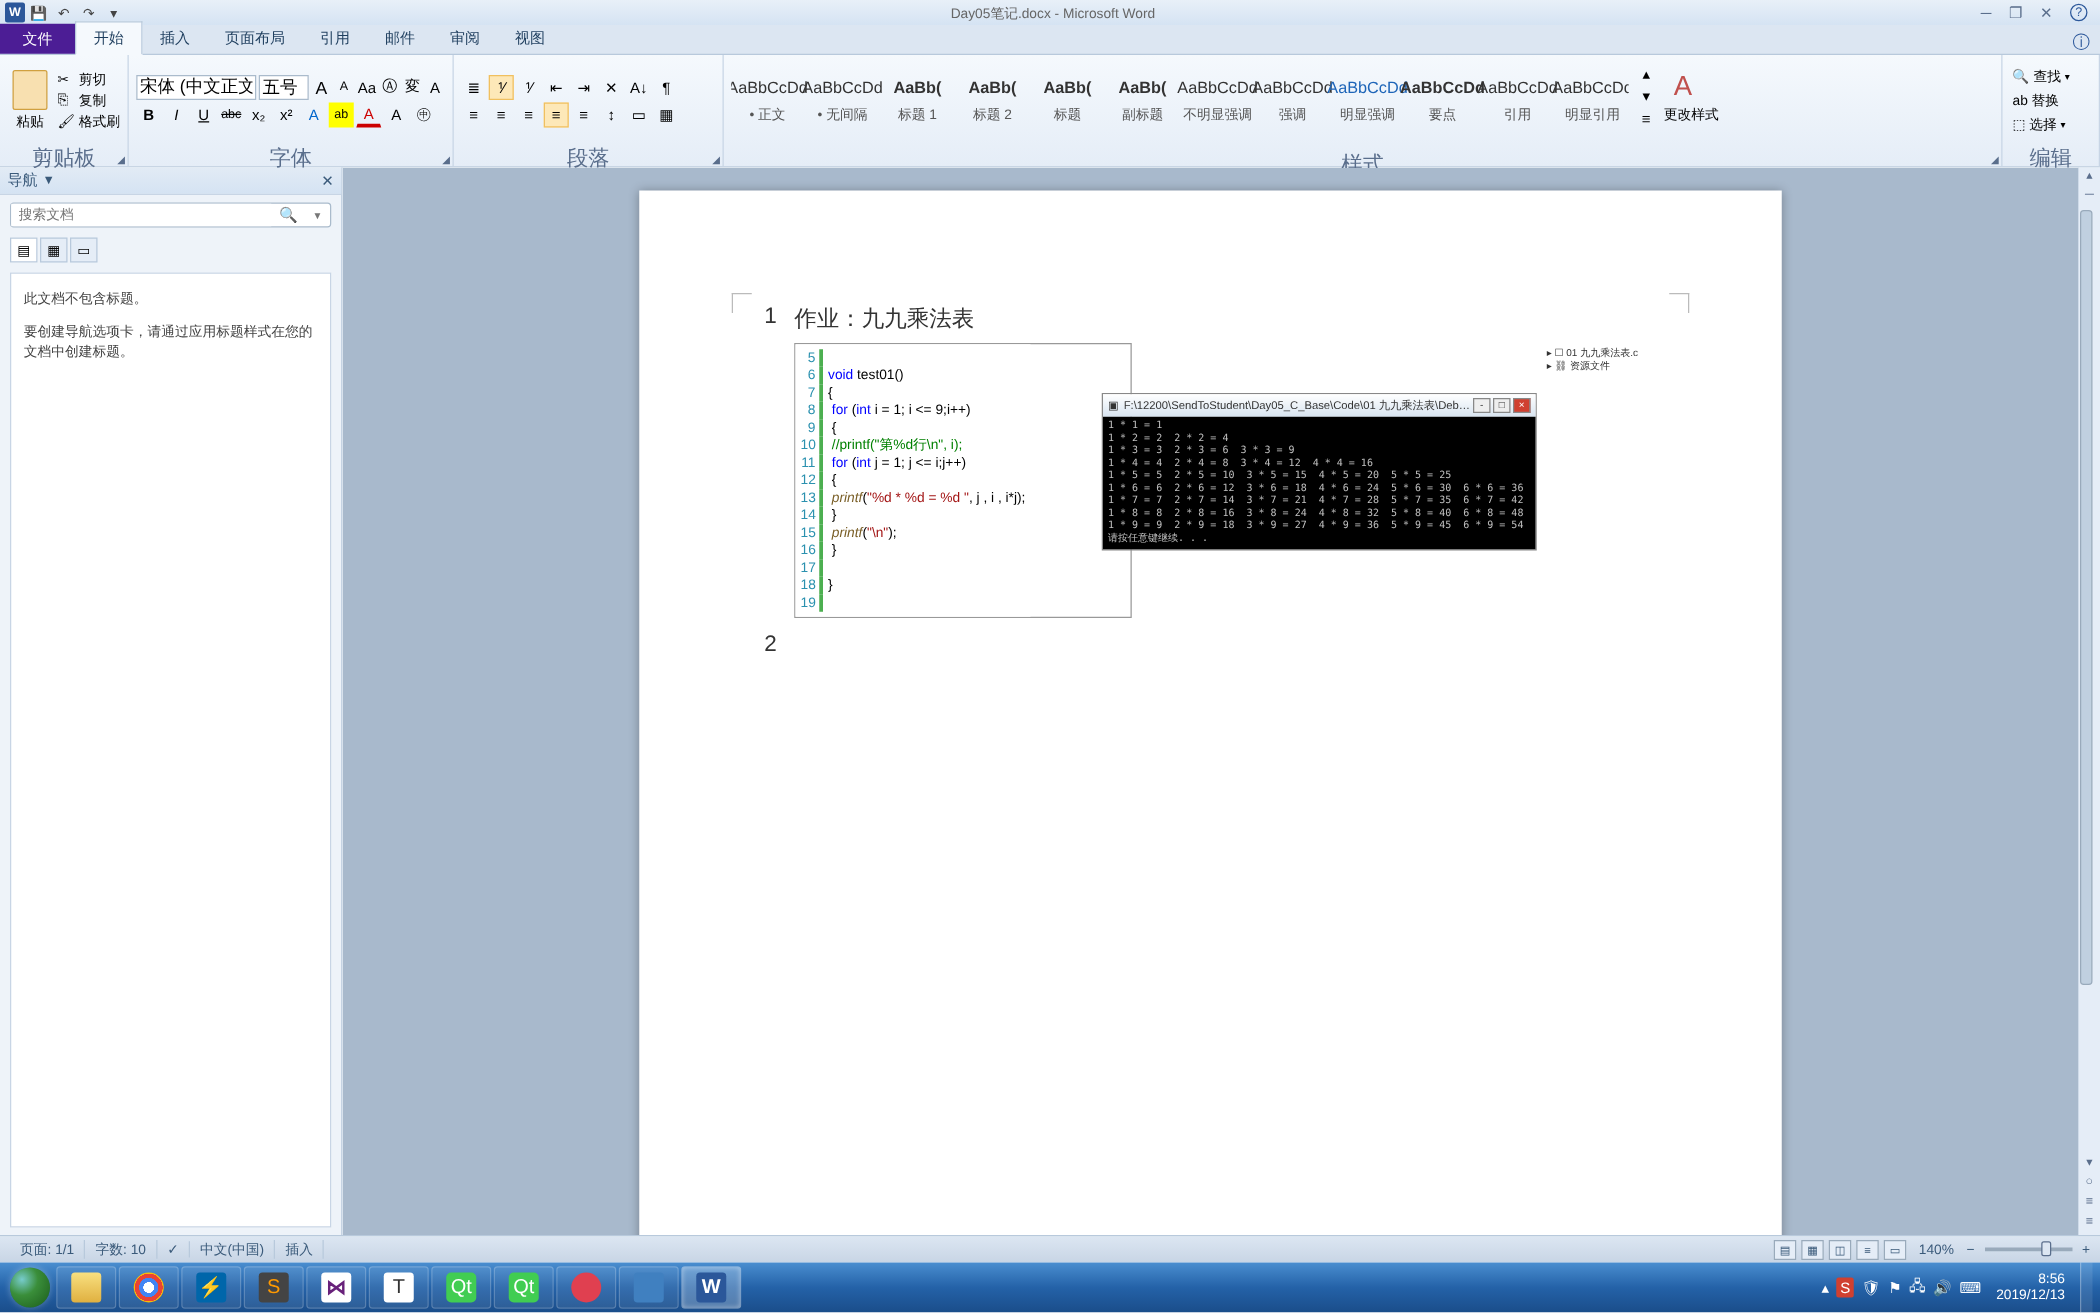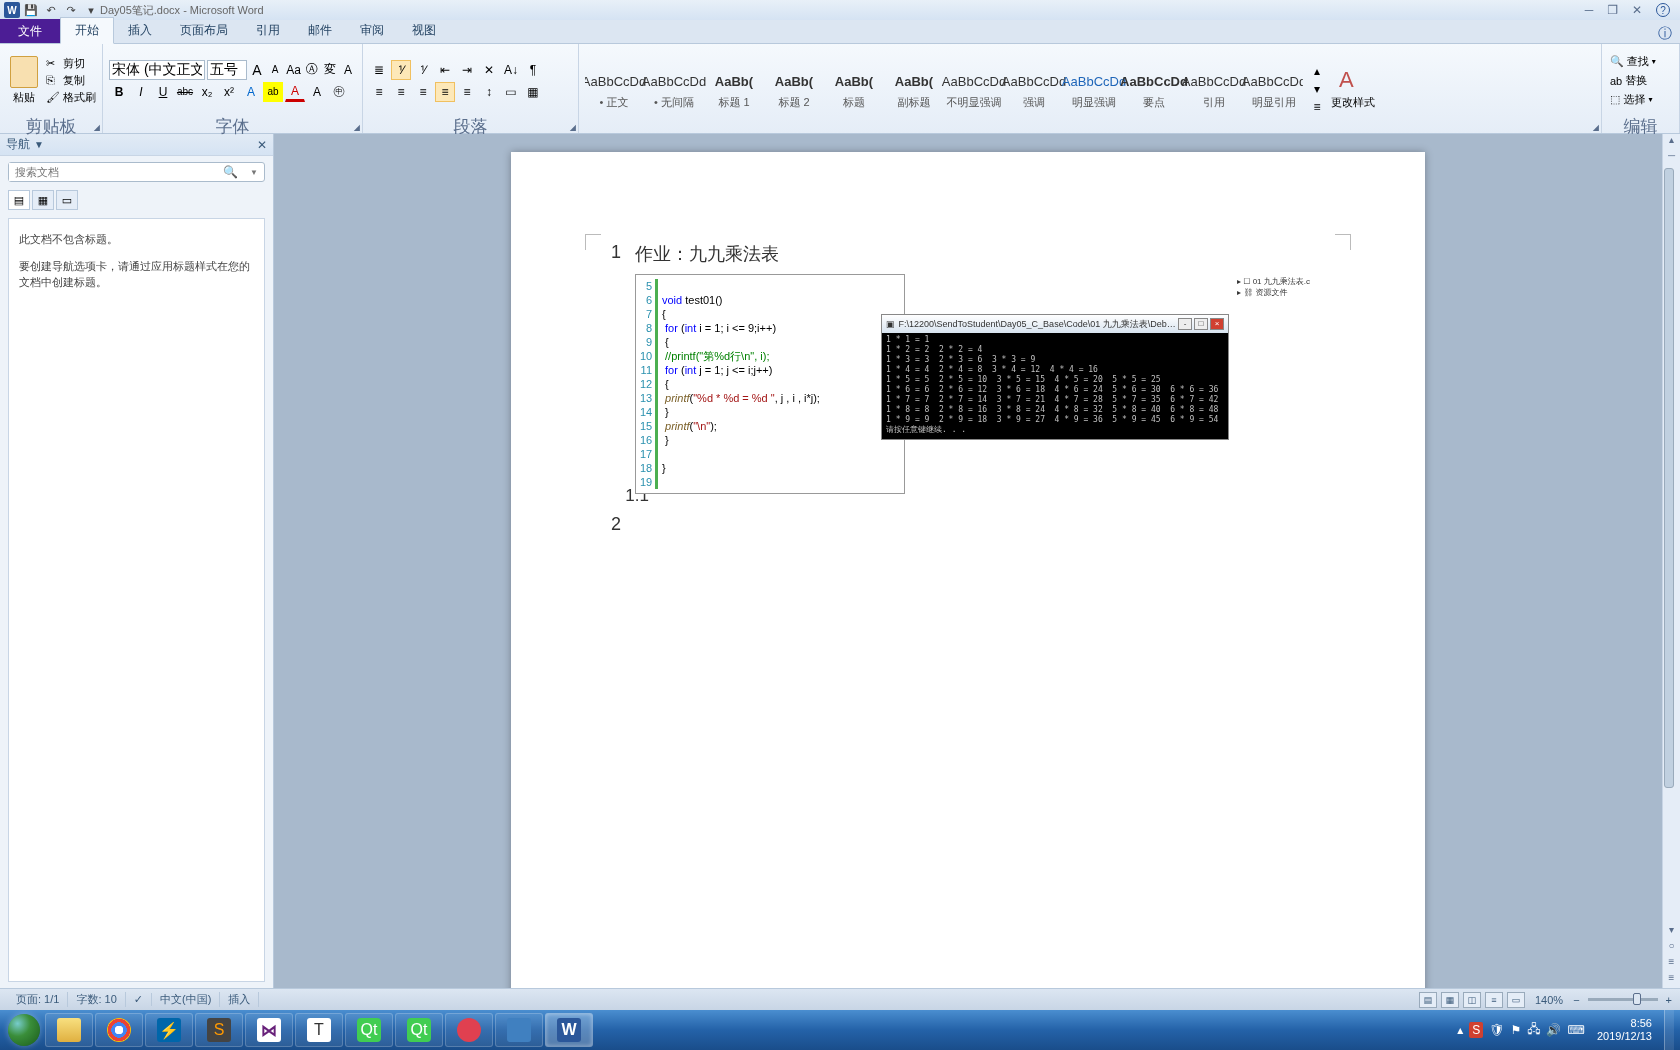--- a/index.html
+++ b/index.html
@@ -3,21 +3,21 @@
 <meta charset="utf-8">
 <style>
 * { margin: 0; padding: 0; box-sizing: border-box; font-family: "Microsoft YaHei", "Segoe UI", sans-serif; }
 body { width: 1680px; height: 1050px; overflow: hidden; background: #fff; position: relative; }
 
 
 .title-bar { height: 20px; background: linear-gradient(#e8f0f8, #d5e3f3); display: flex; align-items: center; padding: 0 4px; font-size: 11px; color: #444; }
 .qat { display: flex; gap: 2px; align-items: center; }
 .qat-icon { width: 18px; height: 18px; display: flex; align-items: center; justify-content: center; font-size: 11px; cursor: pointer; }
 .word-icon { width: 16px; height: 16px; background: #2b579a; color: #fff; display: flex; align-items: center; justify-content: center; font-size: 10px; font-weight: bold; border-radius: 2px; }
-.title-text { flex: 1; color: #666; }
+.title-text { flex: 1; text-align: center; color: #666; }
 .win-controls { display: flex; gap: 14px; padding-right: 6px; color: #5a6e8c; font-size: 12px; }
 .win-controls span { cursor: pointer; }
 
 
 .ribbon-tabs { height: 24px; background: #dce6f2; display: flex; align-items: end; font-size: 12px; border-bottom: 1px solid #b8c9dc; }
 .file-tab { background: #4c1d95; color: #fff; padding: 4px 18px; height: 24px; display: flex; align-items: center; cursor: pointer; }
 .tab { padding: 4px 14px; color: #1e3e5e; cursor: pointer; }
 .tab.active { background: #f5f9fd; border: 1px solid #b8c9dc; border-bottom: 1px solid #f5f9fd; position: relative; top: 1px; }
 .help-icon { margin-left: auto; padding-right: 8px; color: #2b579a; font-size: 14px; cursor: pointer; }
 
@@ -298,20 +298,21 @@
       <div style="display:flex;flex-direction:column;gap:0;">
         <div class="ribbon-btn" style="height:18px;">▴</div>
         <div class="ribbon-btn" style="height:18px;">▾</div>
         <div class="ribbon-btn" style="height:18px;">≡</div>
       </div>
       <div class="change-styles">
         <div class="icon">A</div>
         <span>更改样式</span>
       </div>
     </div>
+    <div class="group-label">样式</div>
     <span class="group-launcher">◢</span>
   </div>
 
   <div class="ribbon-group" style="width:78px;">
     <div class="group-body">
       <div class="edit-group">
         <div>
             <span>🔍</span>
             <span>查找</span>
             <span style="font-size:8px;">▾</span>
@@ -408,23 +409,20 @@
 请按任意键继续. . .</div>
         </div>
 
         <div class="nav-map" style="right:20px;top:0;">
           <div class="bar"></div>
           <div class="item">▸ ☐ 01 九九乘法表.c</div>
           <div class="item">▸ ⛓ 资源文件</div>
         </div>
       </div>
 
-      <div class="doc-line" style="margin-top:-18px;">
-        <div class="doc-num" style="margin-left:28px;">1.1</div>
-      </div>
 
       <div class="doc-line h1" style="margin-top:4px;">
         <div class="doc-num">2</div>
       </div>
     </div>
   </div>
 
   <div class="vscroll">
     <div class="arr">▴</div>
     <div class="arr">─</div>

